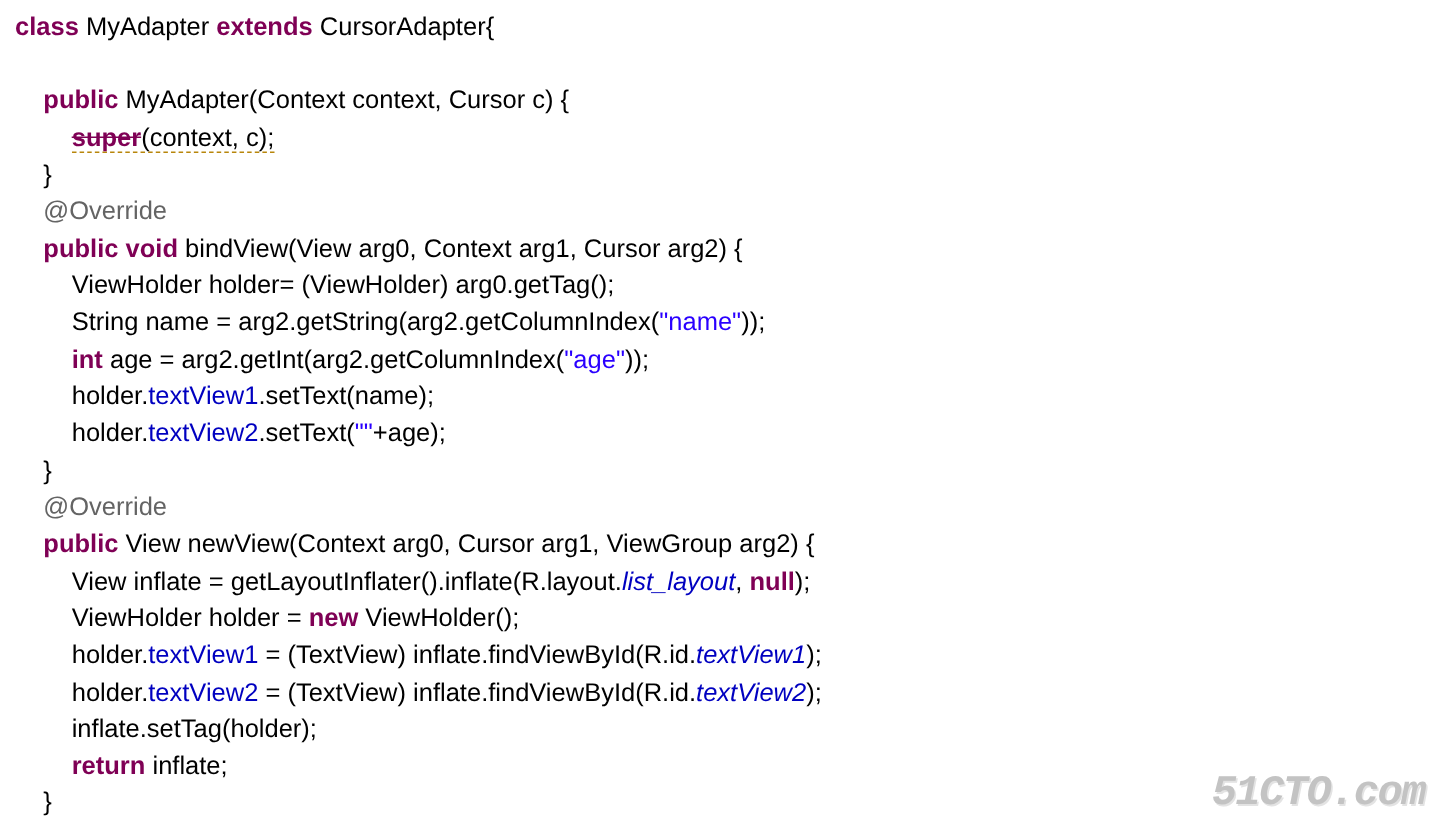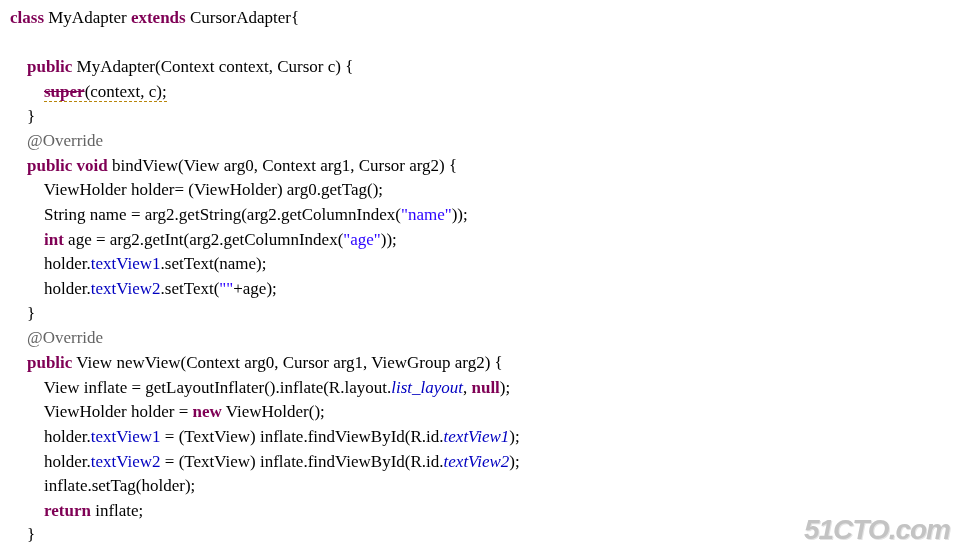--- a/index.html
+++ b/index.html
@@ -11,36 +11,36 @@
     line-height: 1.45;
     color: #000000;
     width: 960px;
     height: 550px;
     box-sizing: border-box;
     position: relative;
     overflow: hidden;
   }
   pre {
     margin: 0;
-    font-family: Liberation Serif, serif;
+    font-family: Liberation Sans, sans-serif;
     white-space: pre;
   }
   .kw { color: #7f0055; font-weight: bold; }      
   .ann { color: #646464; }                         
   .str { color: #2a00ff; }                         
   .fld { color: #0000c0; }                         
   .sfld { color: #0000c0; font-style: italic; }   
   .strike { text-decoration: line-through; }
   .warn { border-bottom: 1px dashed #b8860b; }
   .watermark {
     position: absolute;
     right: 10px;
     bottom: 6px;
     text-align: center;
-    font-family: Liberation Sans, sans-serif;
+    font-family: Liberation Mono, monospace;
     color: #bdbdbd;
     opacity: 0.9;
   }
   .watermark .big {
     font-size: 28px;
     font-weight: 900;
     font-style: italic;
     letter-spacing: -1px;
     line-height: 1;
     text-shadow: 1px 1px 0 #e0e0e0;

